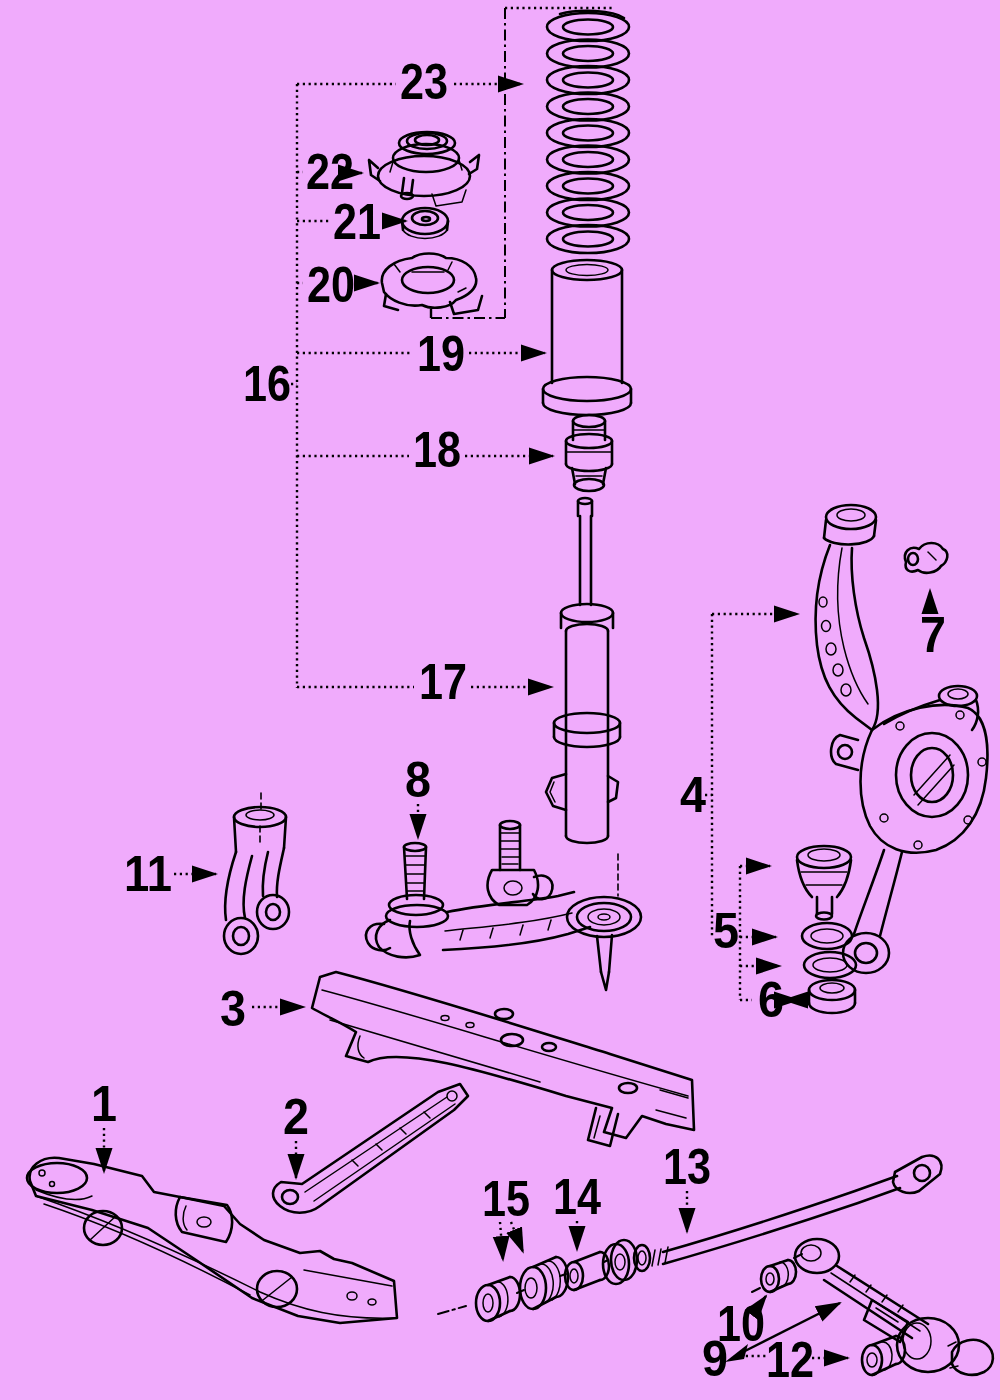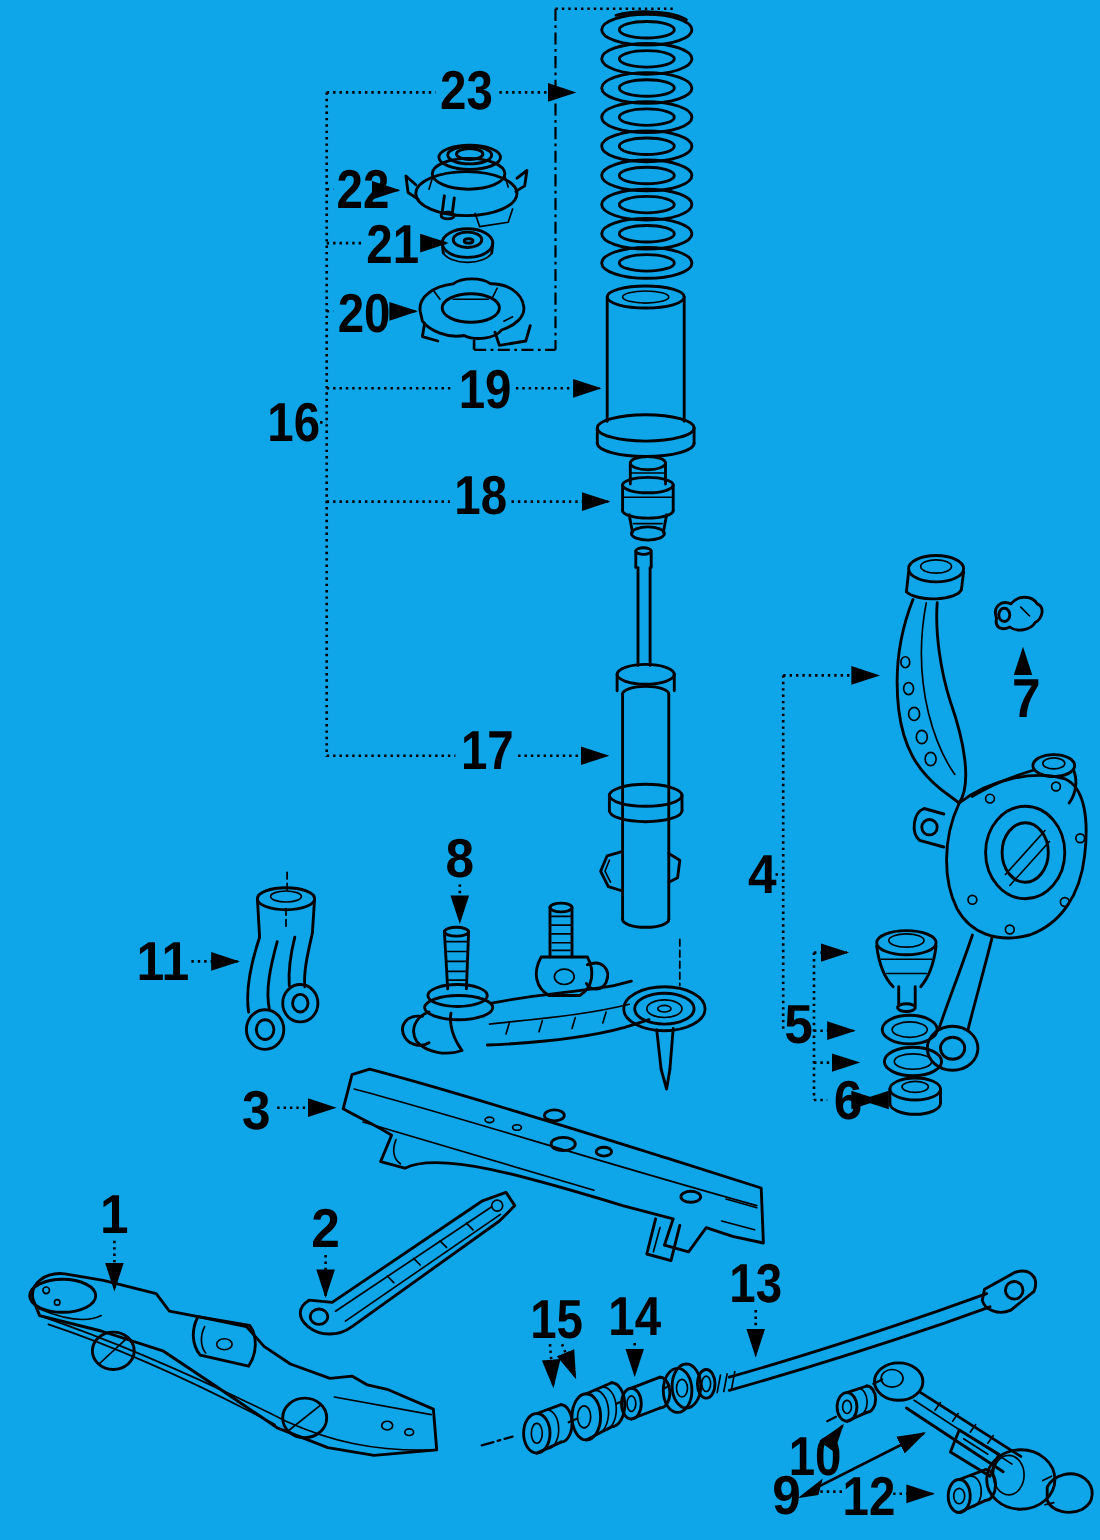--- a/index.html
+++ b/index.html
@@ -1,16 +1,16 @@
 <!DOCTYPE html>
 <html><head>
 <meta charset="utf-8">
 <style>
   html,body{margin:0;padding:0;background:#fff;}
-  .stage{position:relative;width:1000px;height:1400px;background:#0ea5e9;overflow:hidden;}
+  .stage{position:relative;width:1000px;height:1400px;background:#f0abfc;overflow:hidden;}
   svg{position:absolute;left:0;top:0;}
   .p  {fill:none;stroke:#000;stroke-width:2.6;stroke-linecap:round;stroke-linejoin:round;}
   .t  {fill:none;stroke:#000;stroke-width:1.5;stroke-linecap:round;stroke-linejoin:round;}
   .ld {fill:none;stroke:#000;stroke-width:2.4;stroke-dasharray:2.2 3.6;}
   .ls {fill:none;stroke:#000;stroke-width:2.4;}
   .dd {fill:none;stroke:#000;stroke-width:2;stroke-dasharray:11 4 2.5 4;}
   .dsh{fill:none;stroke:#000;stroke-width:1.6;stroke-dasharray:6 4;}
   .cl {font-family:"Liberation Sans",sans-serif;font-weight:bold;font-size:50px;fill:#000;}
 </style>
 </head>

